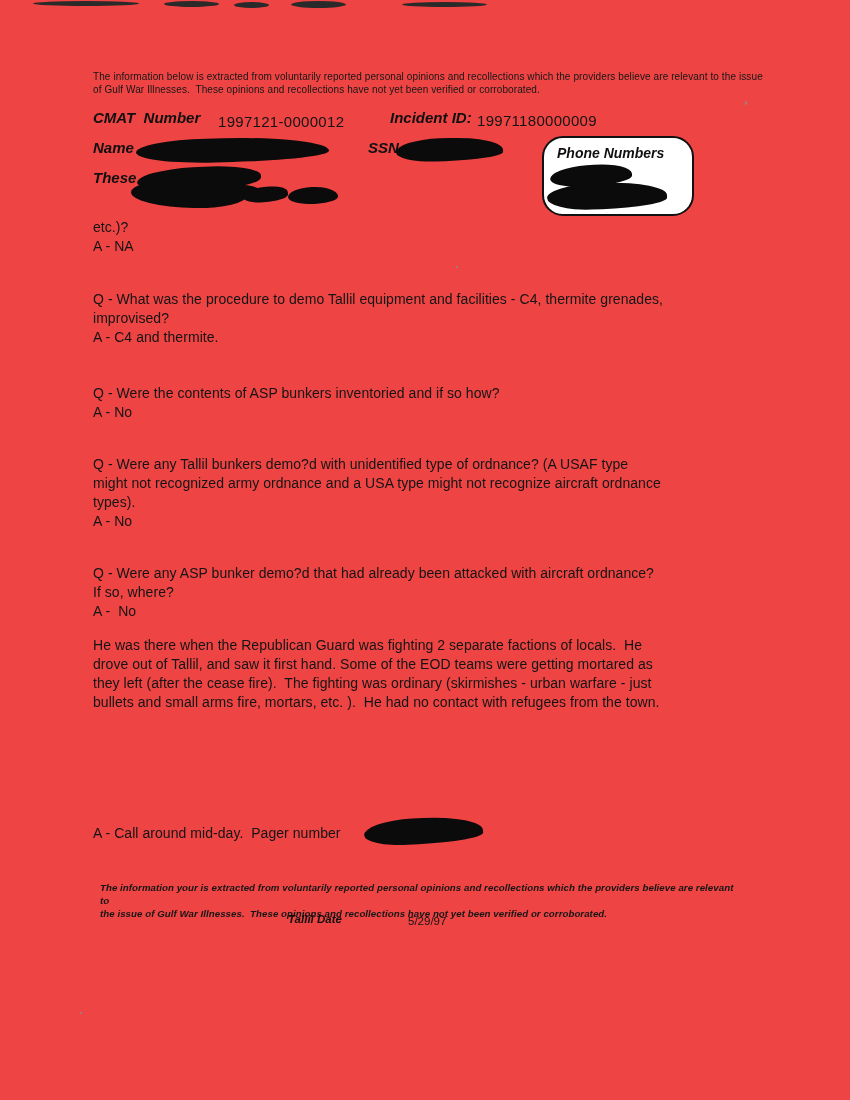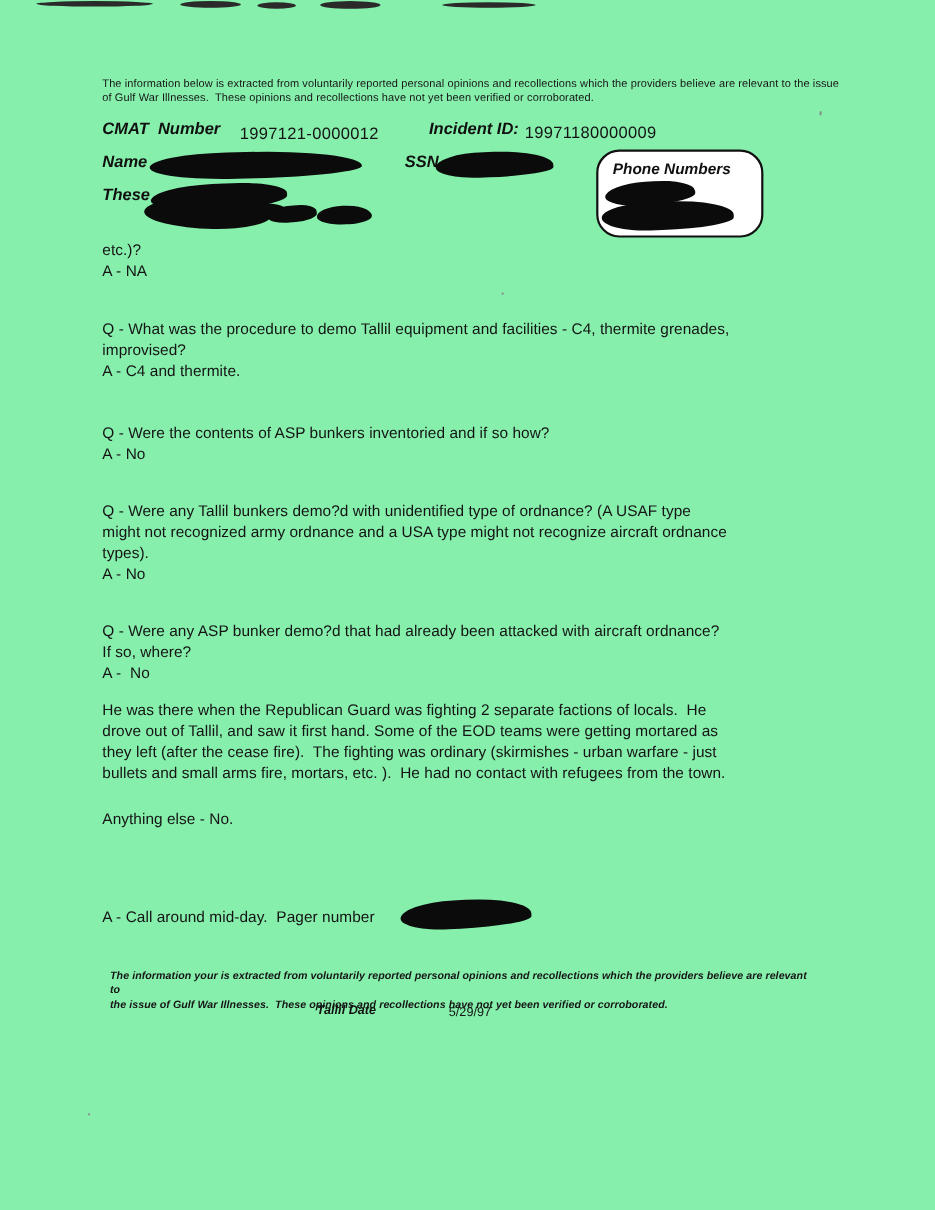--- a/index.html
+++ b/index.html
@@ -1,17 +1,17 @@
 <!DOCTYPE html>
 <html><head>
 <meta charset="utf-8">
 <style>
   html,body{margin:0;padding:0;background:#fff;}
   .page{
-    position:relative;width:850px;height:1100px;background:#86efac;overflow:hidden;
+    position:relative;width:850px;height:1100px;background:#ef4444;overflow:hidden;
     font-family:"Liberation Sans",sans-serif;color:#1b1b1b;
   }
   .abs{position:absolute;}
   .small-disclaimer{
     font-size:10px;line-height:12.5px;white-space:pre-wrap;letter-spacing:0.1px;color:#161616;
   }
   .footer-disclaimer{
     font-size:9.7px;line-height:13px;white-space:pre-wrap;font-style:italic;font-weight:bold;
     letter-spacing:0.05px;color:#151515;
   }
@@ -78,21 +78,20 @@
 might not recognized army ordnance and a USA type might not recognize aircraft ordnance
 types).
 A - No</div>
   <div class="abs body-text" style="left:93px;top:564px;width:680px;">Q - Were any ASP bunker demo?d that had already been attacked with aircraft ordnance?
 If so, where?
 A -  No</div>
   <div class="abs body-text" style="left:93px;top:636px;width:680px;">He was there when the Republican Guard was fighting 2 separate factions of locals.  He
 drove out of Tallil, and saw it first hand. Some of the EOD teams were getting mortared as
 they left (after the cease fire).  The fighting was ordinary (skirmishes - urban warfare - just
 bullets and small arms fire, mortars, etc. ).  He had no contact with refugees from the town.</div>
-  <div class="abs body-text" style="left:93px;top:735px;width:680px;">Anything else - No.</div>
   <div class="abs body-text" style="left:93px;top:824px;width:680px;">A - Call around mid-day.  Pager number</div>
 
   <div class="redact" style="left:364px;top:818px;width:119px;height:26px;transform:rotate(-3deg);border-radius:45% 55% 60% 40% / 60% 65% 35% 50%;"></div>
 
   <div class="abs footer-disclaimer" style="left:100px;top:881px;width:640px;">The information your is extracted from voluntarily reported personal opinions and recollections which the providers believe are relevant to
 the issue of Gulf War Illnesses.  These opinions and recollections have not yet been verified or corroborated.</div>
   <div class="abs" style="left:288px;top:913px;font-weight:bold;font-style:italic;font-size:11.5px;white-space:pre;color:#101010;">Tallil Date</div>
   <div class="abs" style="left:408px;top:915px;font-size:11.5px;color:#141414;">5/29/97</div>
 
 </div>

